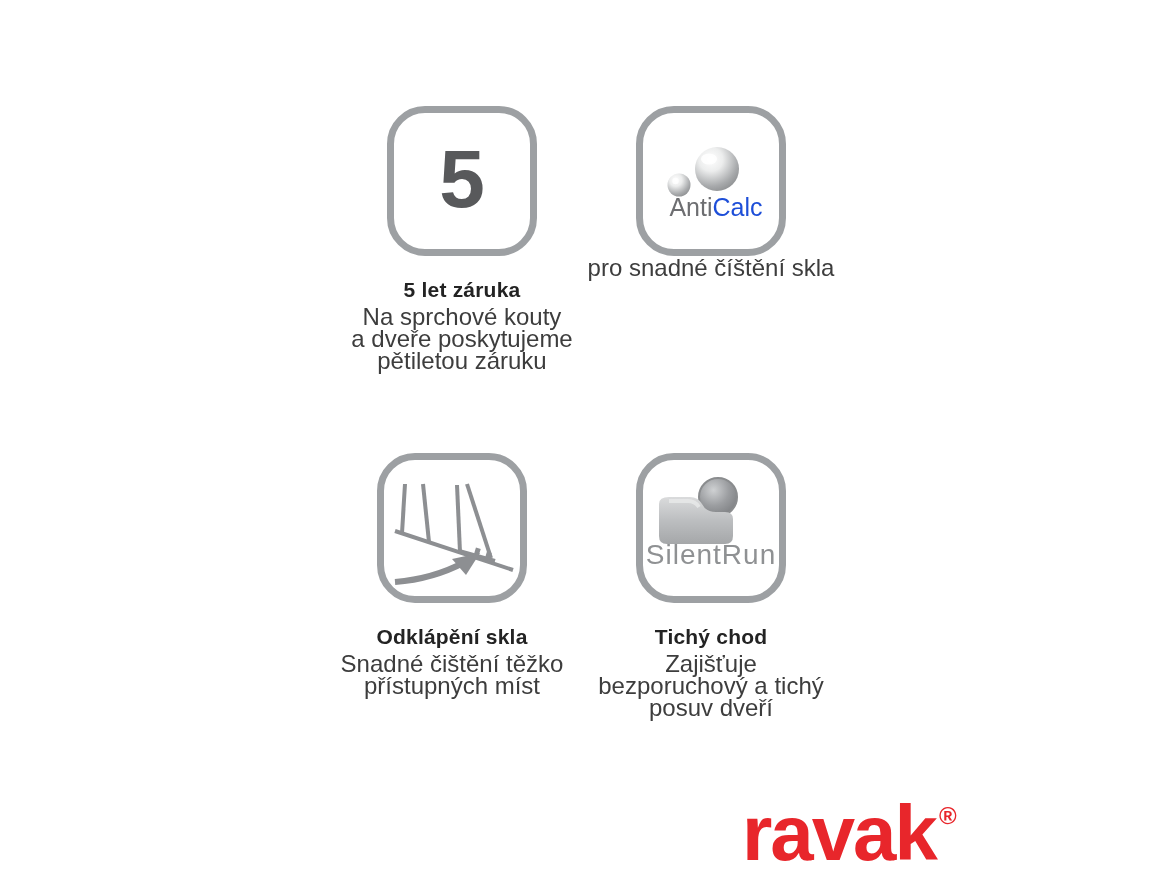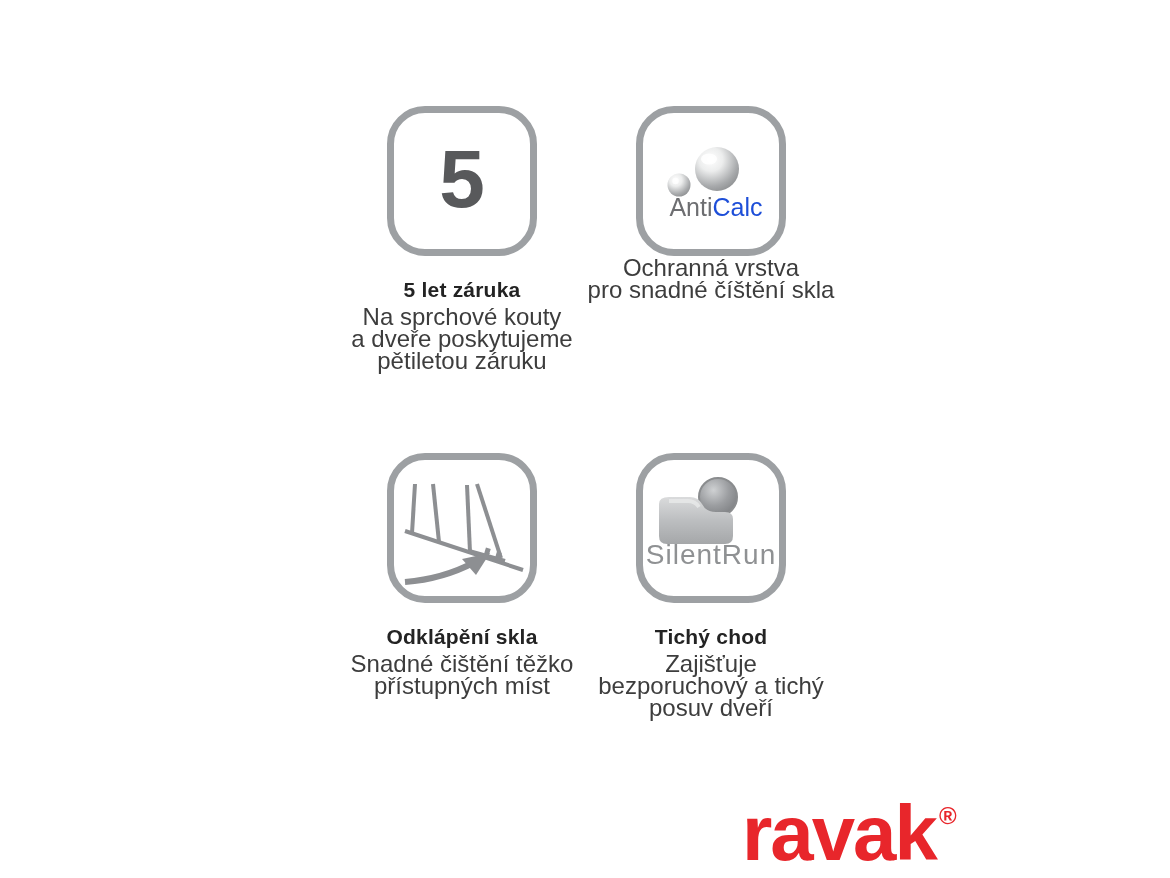--- a/index.html
+++ b/index.html
@@ -9,21 +9,21 @@
     --text-dark:#232323;
     --text-body:#3d3d3d;
   }
   html,body{margin:0;padding:0;background:#ffffff;}
   body{font-family:"Liberation Sans",sans-serif;}
   .stage{position:relative;width:1170px;height:878px;background:#ffffff;overflow:hidden;}
 
   .feature{position:absolute;width:330px;display:flex;flex-direction:column;align-items:center;text-align:center;}
   .f1{left:297px;top:106px;}
   .f2{left:546px;top:106px;}
-  .f3{left:297px;top:453px;}
+  .f3{left:287px;top:453px;}
   .f4{left:546px;top:453px;}
 
   .badge{
     position:relative;width:150px;height:150px;box-sizing:border-box;
     border:7px solid var(--badge-border);border-radius:38px;background:#ffffff;
     flex:0 0 auto;
   }
 
   .title{margin:19px 0 0 0;font-size:21px;line-height:30px;font-weight:bold;color:var(--text-dark);letter-spacing:0.2px;}
   .desc{margin-top:1px;font-size:24px;line-height:22px;color:var(--text-body);}
@@ -87,21 +87,20 @@
         <circle cx="26" cy="48" r="11.5" fill="url(#bub)"></circle>
         <circle cx="64" cy="32" r="22" fill="url(#bub)"></circle>
         <ellipse cx="56" cy="22" rx="8" ry="5.5" fill="#ffffff" opacity="0.85"></ellipse>
         <circle cx="22.5" cy="44" r="3.2" fill="#ffffff" opacity="0.8"></circle>
       </svg>
       <div class="ac-label">
         <span class="dark">Anti</span><span class="light">Calc</span>
       </div>
     </div>
     <div class="desc">
-      <div>Ochranná vrstva</div>
       <div>pro snadné číštění skla</div>
     </div>
   </div>
 
   <div class="feature f3">
     <div class="badge">
       <svg class="tilt-svg" width="130" height="110" viewBox="0 0 130 110">
         <g stroke="#8d8f92" stroke-width="4" fill="none">
           <path d="M18 6 L15 55"></path>
           <path d="M36 6 L42 64"></path>

